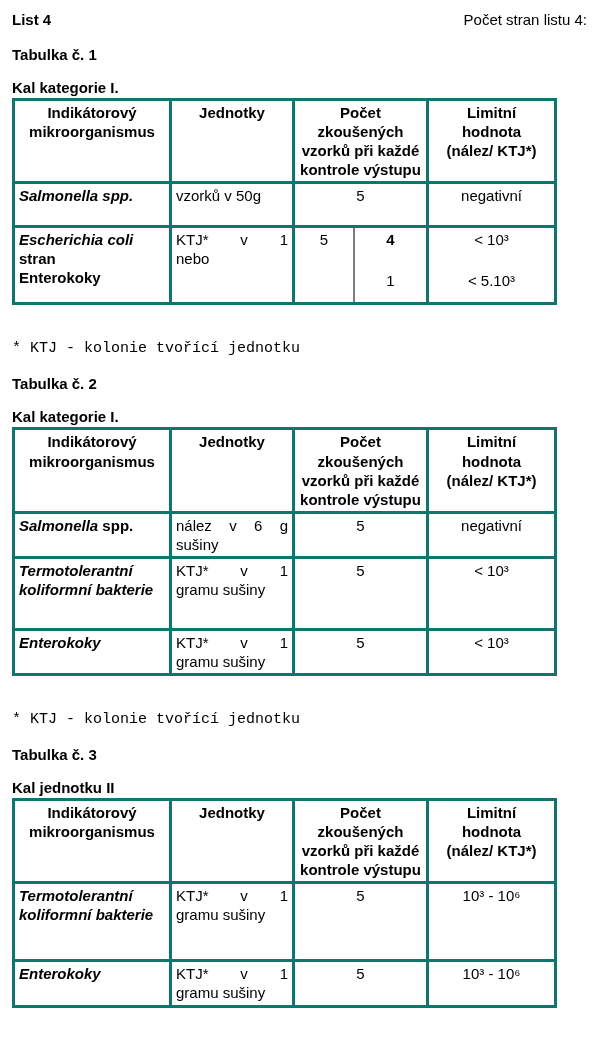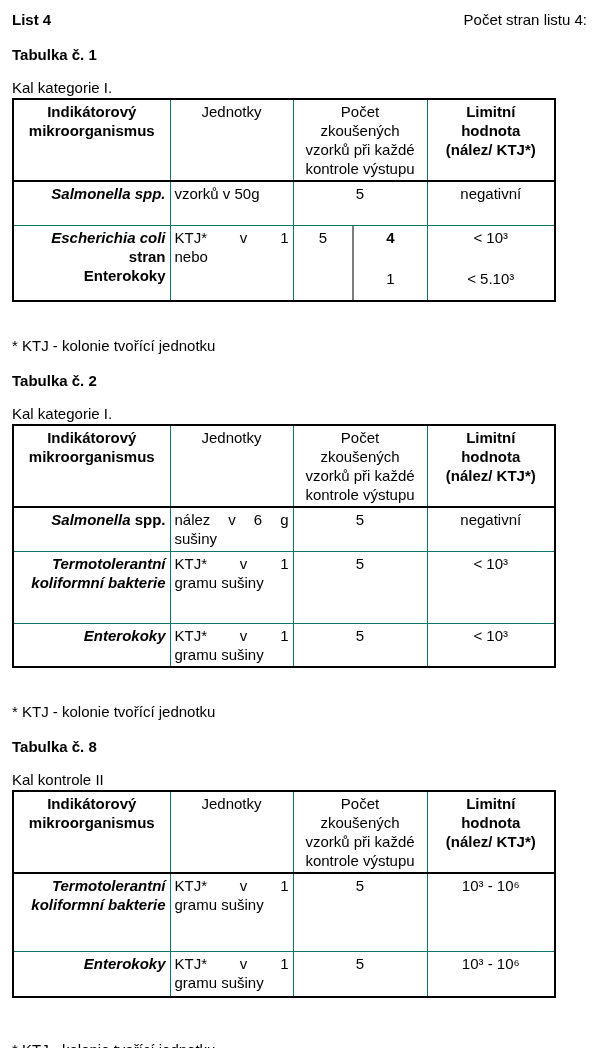--- a/index.html
+++ b/index.html
@@ -5,41 +5,41 @@
   html,body{margin:0;padding:0;}
   body{
     width:601px;height:1048px;background:#fff;color:#000;
     font-family:"Liberation Sans",sans-serif;font-size:15px;line-height:1.27;
     overflow:hidden;
   }
   .page{padding:10px 14px 0 12px;}
   .doc-header{display:flex;justify-content:space-between;align-items:flex-end;}
   .bold{font-weight:bold;}
   .table-title{font-weight:bold;margin-top:16px;}
-  .table-category{font-weight:normal;margin-top:14px;margin-bottom:1px;}
+  .table-category{font-weight:bold;margin-top:14px;margin-bottom:1px;}
   table{border-collapse:collapse;table-layout:fixed;width:542px;border:2px solid #000;}
   col.c1{width:157px;} col.c2{width:123px;} col.c3{width:134px;} col.c4{width:128px;}
-  th,td{border:1px solid #0f766e;vertical-align:top;padding:2px 4px;}
+  th,td{border:3px solid #0f766e;vertical-align:top;padding:2px 4px;}
   thead tr{height:70px;}
   thead th{border-bottom:2px solid #000;}
-  th{font-weight:normal;text-align:center;}
+  th{font-weight:bold;text-align:center;}
   th.b{font-weight:bold;}
-  td.org{font-weight:bold;text-align:right;margin-left:33px;}
+  td.org{font-weight:bold;text-align:left;margin-left:33px;}
   .it{font-style:italic;}
   td.units{text-align:left;}
   .u-just{text-align:justify;text-align-last:justify;}
   td.count,td.limit{text-align:center;}
   .ln{display:block;}
   .gap{margin-top:22px;}
   td.split-cell{padding:0;}
   .split{display:flex;height:74px;}
   .split .left{width:45%;text-align:center;padding-top:2px;}
   .split .right{width:55%;border-left:2px solid #7d7d7d;text-align:center;padding-top:2px;}
   .v-bold{font-weight:bold;}
-  .footnote{margin-top:34px;}
+  .footnote{margin-top:34px;font-family:Liberation Mono, monospace;}
   .fn-last{margin-top:42px;}
 </style>
 </head>
 <body>
 
 <div class="page">
 
   <div class="doc-header">
     <span class="bold">List 4</span>
     <span>Počet stran listu 4:</span>
@@ -181,22 +181,22 @@
           <span class="ln">gramu sušiny</span>
         </td>
         <td class="count">5</td>
         <td class="limit">&lt; 10³</td>
       </tr>
     </tbody>
   </table>
 
   <div class="footnote">* KTJ - kolonie tvořící jednotku</div>
 
-  <div class="table-title">Tabulka č. 8</div>
-  <div class="table-category">Kal kontrole II</div>
+  <div class="table-title">Tabulka č. 3</div>
+  <div class="table-category">Kal jednotku II</div>
 
   <table>
     <colgroup>
         <col class="c1">
         <col class="c2">
         <col class="c3">
         <col class="c4">
       </colgroup>
     <thead>
       <tr>

